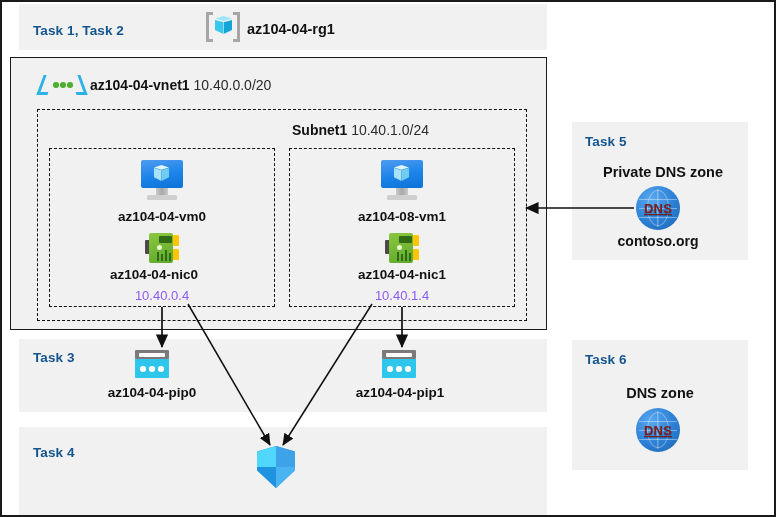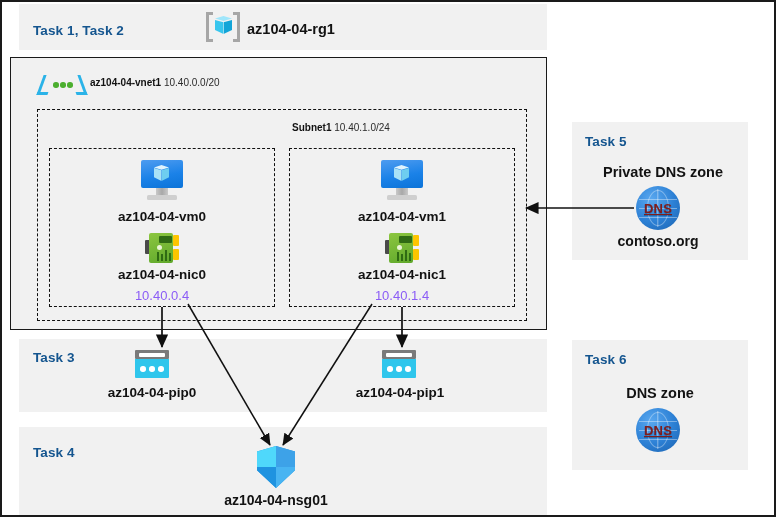--- a/index.html
+++ b/index.html
@@ -55,21 +55,21 @@
   .ipaddr {
     position: absolute;
     font-size: 13px;
     color: #8b5cf6;
     white-space: nowrap;
     text-align: center;
   }
   .heading-row {
     position: absolute;
     white-space: nowrap;
-    font-size: 10px;
+    font-size: 14px;
     color: #121212;
   }
   .heading-row b { font-weight: bold; }
   .heading-row span.light { font-weight: normal; color: #2b2b2b; }
 
   .centered { transform: translateX(-50%); }
 
   
 
   
@@ -321,41 +321,41 @@
       <div class="chip"></div>
         <div class="pad"></div>
       <div class="trace t1"></div>
         <div class="trace t2"></div>
       <div class="trace t3"></div>
         <div class="trace t4"></div>
     </div>
     <div class="conn c1"></div>
       <div class="conn c2"></div>
   </div>
-  <div class="res-name centered" style="left:160px; top:265px;">az104-04-nic0</div>
+  <div class="res-name centered" style="left:152px; top:265px;">az104-04-nic0</div>
   <div class="ipaddr centered" style="left:160px; top:286px;">10.40.0.4</div>
 
   <div class="heading-row" style="left:290px; top:120px;">
     <b>Subnet1</b>
     <span class="light">10.40.1.0/24</span>
   </div>
 
   <div class="dashed" style="left:287px; top:146px; width:226px; height:159px;"></div>
 
   <div class="icon-vm" style="left:378px; top:158px;">
     <div class="screen"></div>
     <div class="vcube">
         <div class="t"></div>
         <div class="a"></div>
         <div class="b"></div>
       </div>
     <div class="neck"></div>
       <div class="base"></div>
   </div>
-  <div class="res-name centered" style="left:400px; top:207px;">az104-04-vm1</div>
+  <div class="res-name centered" style="left:400px; top:207px;">az104-08-vm1</div>
 
   <div class="icon-nic" style="left:383px; top:231px;">
     <div class="tab"></div>
     <div class="card">
       <div class="chip"></div>
         <div class="pad"></div>
       <div class="trace t1"></div>
         <div class="trace t2"></div>
       <div class="trace t3"></div>
         <div class="trace t4"></div>
@@ -399,21 +399,20 @@
   <div class="task-label" style="left:31px; top:443px;">Task 4</div>
 
   <div class="icon-nsg" style="left:255px; top:444px;">
     <div class="sh">
       <div class="q q1"></div>
         <div class="q q2"></div>
       <div class="q q3"></div>
         <div class="q q4"></div>
     </div>
   </div>
-  <div class="res-name centered" style="left:274px; top:490px; font-size:14px;">az104-04-nsg01</div>
 
   <div class="panel" style="left:570px; top:120px; width:176px; height:138px;"></div>
 
   <div class="task-label" style="left:583px; top:132px;">Task 5</div>
 
   <div class="res-name centered" style="left:661px; top:162px; font-size:14.5px;">Private DNS zone</div>
 
   <div class="icon-dns" style="left:634px; top:184px;">
     <div class="globe"></div>
     <div class="mer"></div>

